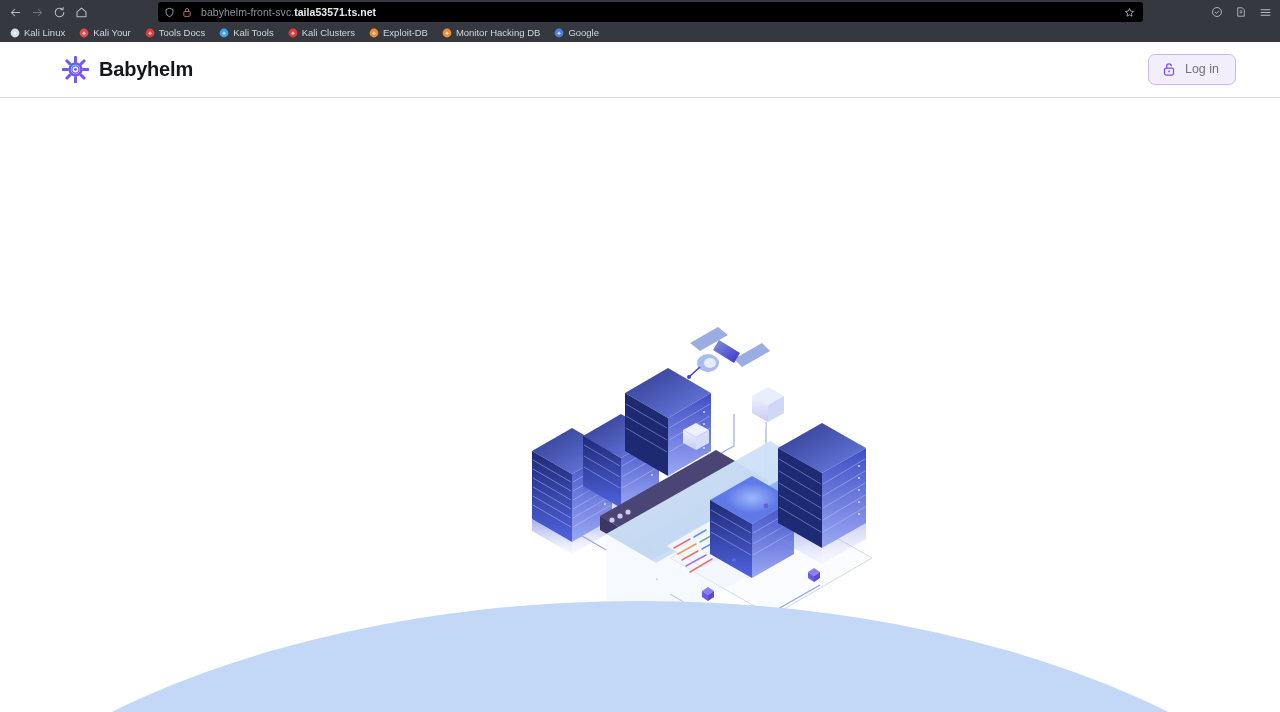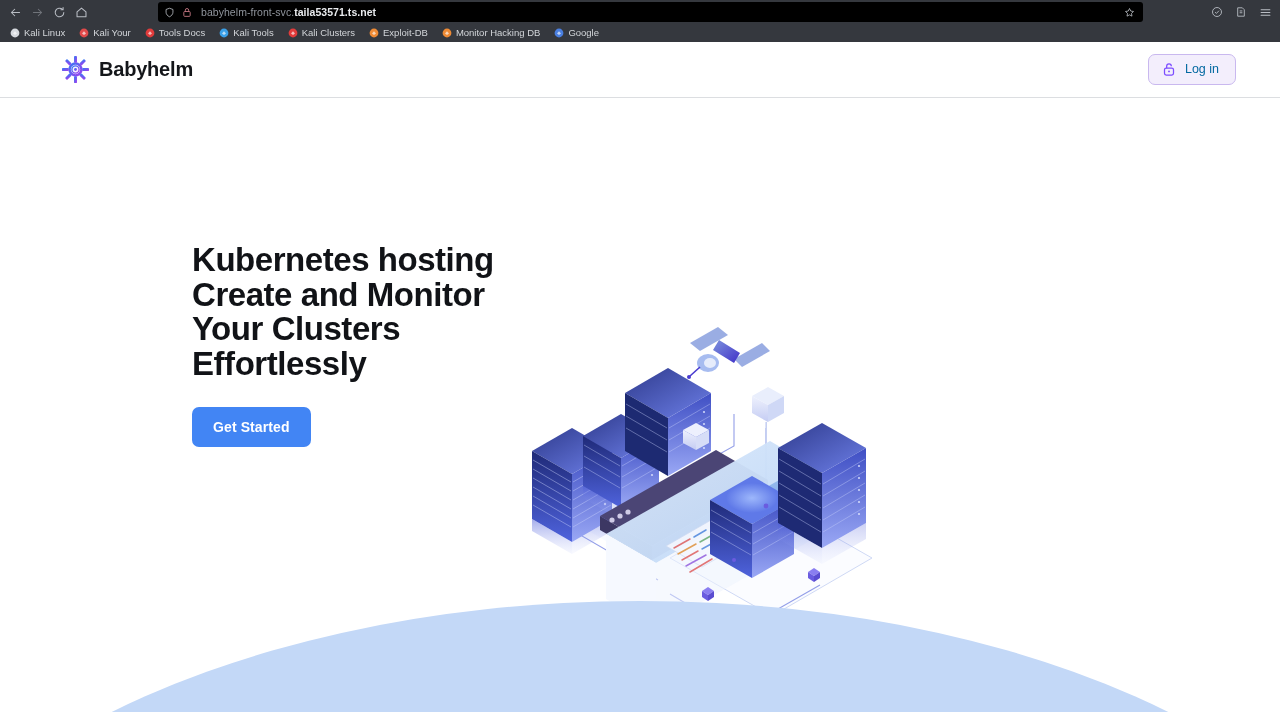--- a/index.html
+++ b/index.html
@@ -140,21 +140,21 @@
     gap: 9px;
     background: #f3eefc;
     border: 1px solid #c9b8ef;
     border-radius: 7px;
     padding: 7px 16px 7px 13px;
     cursor: pointer;
     margin-right: 28px;
   }
   #login-label {
     font-size: 12.5px;
-    color: #0369a1;
+    color: #737373;
     font-weight: 400;
     line-height: 1;
   }
 
   
   #hero {
     position: relative;
     height: 613px;
     display: flex;
     align-items: flex-start;
@@ -394,27 +394,20 @@
         <rect x="2.6" y="7.4" width="10.8" height="8.2" rx="2"></rect>
         <path d="M5.2 7.4V5.1a2.8 2.8 0 0 1 5.6 0"></path>
         <circle cx="8" cy="11.3" r="1.1" fill="#7c4dff" stroke="none"></circle>
       </svg>
       <span id="login-label">Log in</span>
     </button>
   </header>
 
   <section id="hero">
 
-    <div id="hero-copy">
-      <h1 id="hero-title">Kubernetes hosting
-Create and Monitor
-Your Clusters
-Effortlessly</h1>
-      <button id="cta-btn">Get Started</button>
-    </div>
 
     <div id="hero-art">
       <svg viewBox="0 0 380 330" xmlns="http://www.w3.org/2000/svg">
         <defs>
           <linearGradient id="rackTop" x1="0" y1="0" x2="1" y2="1">
             <stop offset="0%" stop-color="#2e3a8c"></stop>
               <stop offset="100%" stop-color="#6d7fe8"></stop>
           </linearGradient>
           <linearGradient id="rackL" x1="0" y1="0" x2="0" y2="1">
             <stop offset="0%" stop-color="#1f2a78"></stop>

